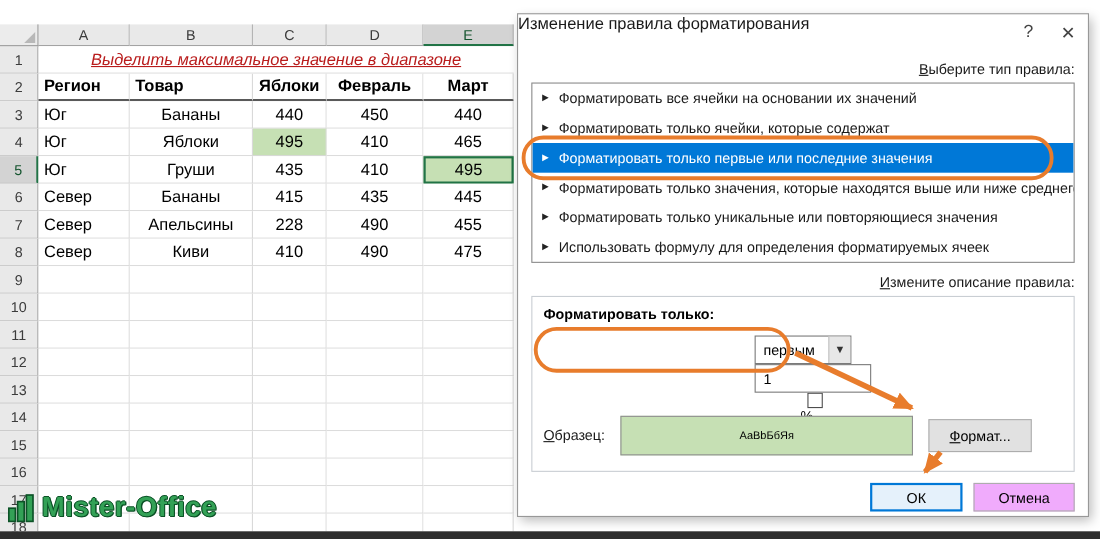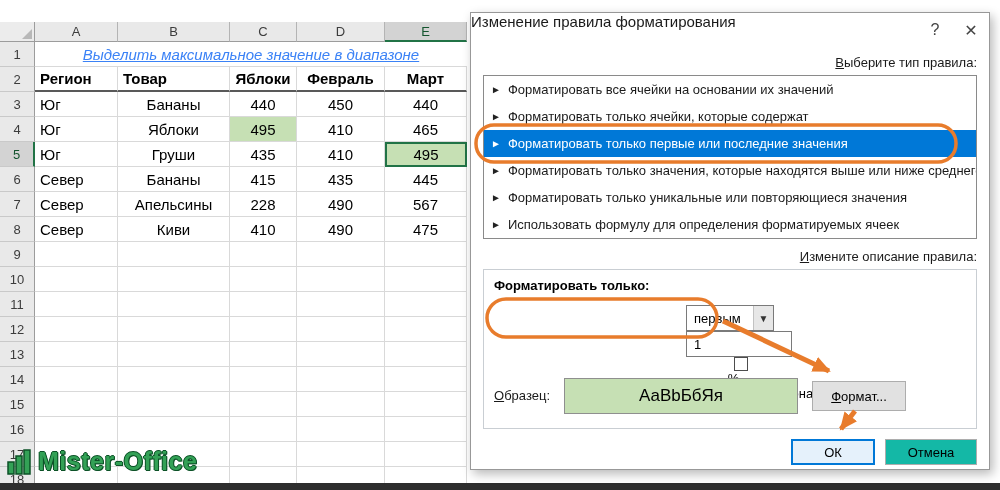--- a/index.html
+++ b/index.html
@@ -22,21 +22,21 @@
         display: flex; align-items: center; justify-content: center; color: #3c3c3c; font-size: 13px; }
   .rh.sel { background: #d3d3d3; border-right: 2px solid #217346; color: #14542e; }
   .cell { background: #fff; border-right: 1px solid #d9d9d9; border-bottom: 1px solid #d9d9d9;
           display: flex; align-items: center; font-size: 15px; color: #000; padding: 0 5px; }
   .cell.center, .cell.num { justify-content: center; padding: 0; }
   .cell.th { font-weight: bold; border-bottom: 2px solid #595959; }
   .cell.hl { background: #c6e0b4; }
   .cell.selcell { background: #c6e0b4; border: 2px solid #217346; }
   .title { grid-column: 2 / 7; background: #fff; border-bottom: 1px solid #d9d9d9;
            display: flex; align-items: center; justify-content: center;
-           font-style: italic; text-decoration: underline; color: #3b82f6; font-size: 15px; }
+           font-style: italic; text-decoration: underline; color: #b91c1c; font-size: 15px; }
 
   
   .watermark { position: absolute; left: 7px; top: 447px; display: flex; align-items: center; gap: 5px; z-index: 20; }
   .wm-text { font-size: 25px; font-weight: bold; color: #33a156; letter-spacing: 0.5px;
     text-shadow: 1px 0 #0c5227, -1px 0 #0c5227, 0 1px #0c5227, 0 -1px #0c5227, 1px 1px #0c5227; }
 
   
   .bottom-bar { position: absolute; left: 0; bottom: 0; width: 1000px; height: 7px; background: #2e2e2e; }
 
   
@@ -65,26 +65,26 @@
               display: flex; align-items: center; padding-left: 7px; }
   .dd-value { flex: 1; font-size: 13px; }
   .dd-arrow { width: 20px; height: 100%; background: #e7e7e7; border-left: 1px solid #c2c2c2;
               display: flex; align-items: center; justify-content: center; font-size: 10px; color: #333; }
   .count-input { width: 106px; height: 26px; border: 1px solid #7a7a7a; margin-left: 18px;
                  font-family: "Liberation Sans", sans-serif; font-size: 13px; padding-left: 7px; outline: none; }
   .cb { width: 14px; height: 14px; border: 1px solid #4d4d4d; background: #fff; margin-left: 22px; flex: none; }
   .pct-sign { margin-left: 7px; text-decoration: underline; }
   .pct-label { margin-left: 4px; white-space: nowrap; }
   .sample-row { position: absolute; left: 10px; right: 10px; top: 108px; display: flex; align-items: center; }
-  .sample-box { margin-left: 14px; width: 234px; height: 36px; background: #c6e0b4; border: 1px solid #8f8f8f;
-                display: flex; align-items: center; justify-content: center; font-size: 17px; color: #000; }
+  .sample-box { margin-left: 14px; width: 266px; height: 36px; background: #c6e0b4; border: 1px solid #8f8f8f;
+                display: flex; align-items: center; justify-content: center; font-size: 10px; color: #000; }
   .format-btn { margin-left: 14px; width: 94px; height: 30px; background: #e1e1e1; border: 1px solid #adadad;
                 display: flex; align-items: center; justify-content: center; font-size: 13px; }
   .dlg-footer { margin-top: 10px; display: flex; justify-content: flex-end; gap: 10px; padding: 0 0 0 12px; }
-  .btn { min-width: 92px; height: 26px; background: #14b8a6; border: 1px solid #adadad;
+  .btn { min-width: 92px; height: 26px; background: #f0abfc; border: 1px solid #adadad;
          display: flex; align-items: center; justify-content: center; font-size: 13px; }
   .btn.ok { min-width: 84px; border: 2px solid #0078d7; background: #e5f1fb; }
   .ann { position: absolute; left: 0; top: 0; pointer-events: none; z-index: 10; overflow: visible; }
 </style>
 </head>
 <body>
 
 <div class="sheet-wrap">
   <div class="sheet">
     <div class="corner"></div>
@@ -130,21 +130,21 @@
     <div class="cell center">Бананы</div>
     <div class="cell num">415</div>
     <div class="cell num">435</div>
     <div class="cell num">445</div>
 
     <div class="rh">7</div>
     <div class="cell">Север</div>
     <div class="cell center">Апельсины</div>
     <div class="cell num">228</div>
     <div class="cell num">490</div>
-    <div class="cell num">567</div>
+    <div class="cell num">455</div>
 
     <div class="rh">8</div>
     <div class="cell">Север</div>
     <div class="cell center">Киви</div>
     <div class="cell num">410</div>
     <div class="cell num">490</div>
     <div class="cell num">475</div>
 
     <div class="rh">9</div>
     <div class="cell"></div>

